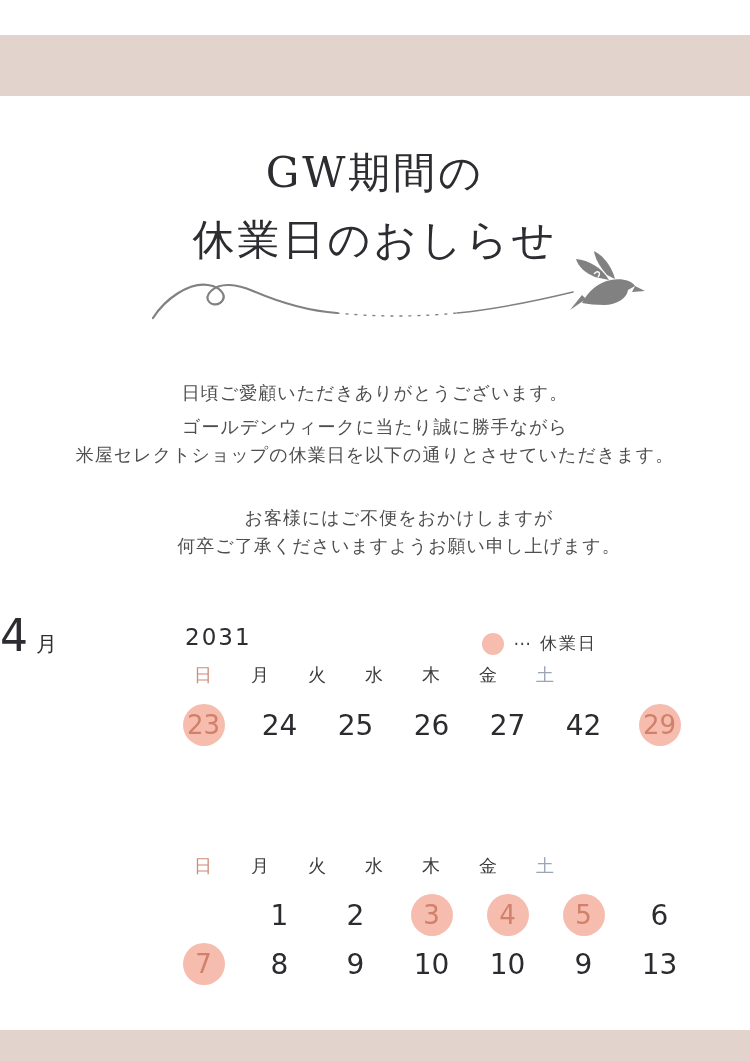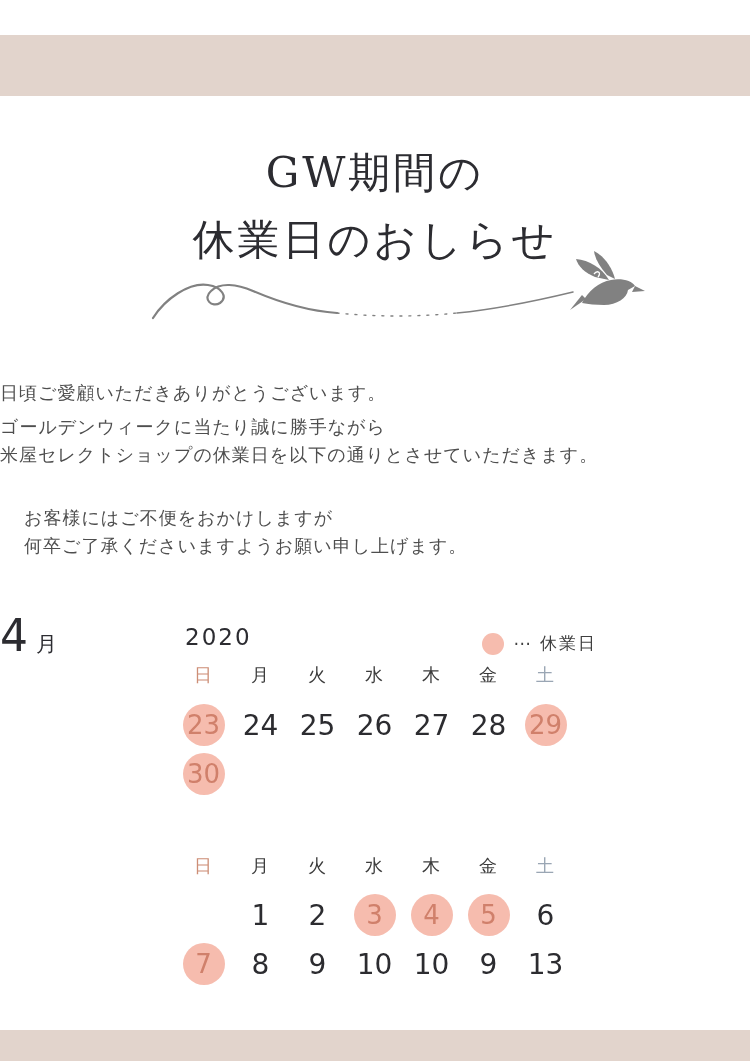--- a/index.html
+++ b/index.html
@@ -21,21 +21,21 @@
 
   .swirl{position:absolute;left:145px;top:212px;}
   .swirl-stroke{stroke:var(--swirl,#818181);fill:none;stroke-linecap:round;}
   .sw-thick{stroke-width:2.2;}
   .sw-thin{stroke-width:1.5;}
   .sw-dashed{stroke-width:1.4;stroke-dasharray:2 7;}
   .bird{fill:var(--swirl,#818181);}
   .bird-detail{stroke:#ffffff;stroke-width:1.3;fill:none;}
 
   .para{
-    position:absolute;left:0;width:100%;text-align:left;
+    position:absolute;left:0;width:100%;text-align:center;
     font-size:18px;line-height:28px;letter-spacing:1px;color:var(--text-body,#4e4e4e);
   }
   .p1{top:344px;} .p2{top:378px;} .p3{top:469px;padding-left:24px;}
 
   .year{
     position:absolute;left:185px;top:589px;
     font-size:23px;letter-spacing:2px;color:var(--text-dark,#2c2c31);
   }
   .month-label{
     position:absolute;left:0;width:100%;text-align:left;color:var(--text-dark,#2c2c31);
@@ -50,21 +50,21 @@
   .legend-text{font-size:17px;letter-spacing:2px;color:#3f3f3f;}
 
   .cal{position:absolute;left:175px;width:400px;}
   .cal-april{top:627px;} .cal-may{top:818px;}
   .weekday-row{display:grid;grid-template-columns:repeat(7,57px);height:26px;align-items:center;}
   .wd{text-align:center;font-size:18px;letter-spacing:1px;color:#3c3c3c;}
   .wd.sun{color:var(--sunday,#cd8e76);}
   .wd.sat{color:var(--saturday,#9aa6b4);}
   .date-rows{margin-top:13px;}
   .cal-may .date-rows{margin-top:12px;}
-  .date-row{display:grid;grid-template-columns:repeat(7,57px);height:48px;}
+  .date-row{display:grid;grid-template-columns:repeat(7,57px);height:48px;gap:19px;}
   .date-row + .date-row{margin-top:1px;}
   .cell{display:flex;align-items:center;justify-content:center;font-size:28px;color:#2c2c30;}
   .date-circle{
     width:42px;height:42px;border-radius:50%;
     background:var(--accent-circle,#f6bcae);color:var(--circle-text,#d0806b);
     display:flex;align-items:center;justify-content:center;font-size:26px;
   }
 </style>
 </head>
 <body>
@@ -99,21 +99,21 @@
   <div class="para p2">
     <div>ゴールデンウィークに当たり誠に勝手ながら</div>
     <div>米屋セレクトショップの休業日を以下の通りとさせていただきます。</div>
   </div>
 
   <div class="para p3">
     <div>お客様にはご不便をおかけしますが</div>
     <div>何卒ご了承くださいますようお願い申し上げます。</div>
   </div>
 
-  <div class="year">2020</div>
+  <div class="year">2031</div>
 
   <div class="month-label month-april">
     <span class="month-num">4</span><span class="month-unit">月</span>
   </div>
 
   <div class="legend">
     <span class="legend-dot"></span>
     <span class="legend-text">⋯ 休業日</span>
   </div>
 
@@ -129,35 +129,24 @@
       </div>
     <div class="date-rows">
         <div class="date-row">
           <span class="cell">
             <span class="date-circle">23</span>
           </span>
           <span class="cell">24</span>
           <span class="cell">25</span>
           <span class="cell">26</span>
           <span class="cell">27</span>
-          <span class="cell">28</span>
+          <span class="cell">42</span>
           <span class="cell">
             <span class="date-circle">29</span>
           </span>
-        </div>
-        <div class="date-row">
-          <span class="cell">
-            <span class="date-circle">30</span>
-          </span>
-          <span class="cell"></span>
-          <span class="cell"></span>
-          <span class="cell"></span>
-          <span class="cell"></span>
-          <span class="cell"></span>
-          <span class="cell"></span>
         </div>
       </div>
   </div>
 
 
   <div class="cal cal-may">
     <div class="weekday-row">
         <span class="wd sun">日</span>
         <span class="wd">月</span>
         <span class="wd">火</span>

